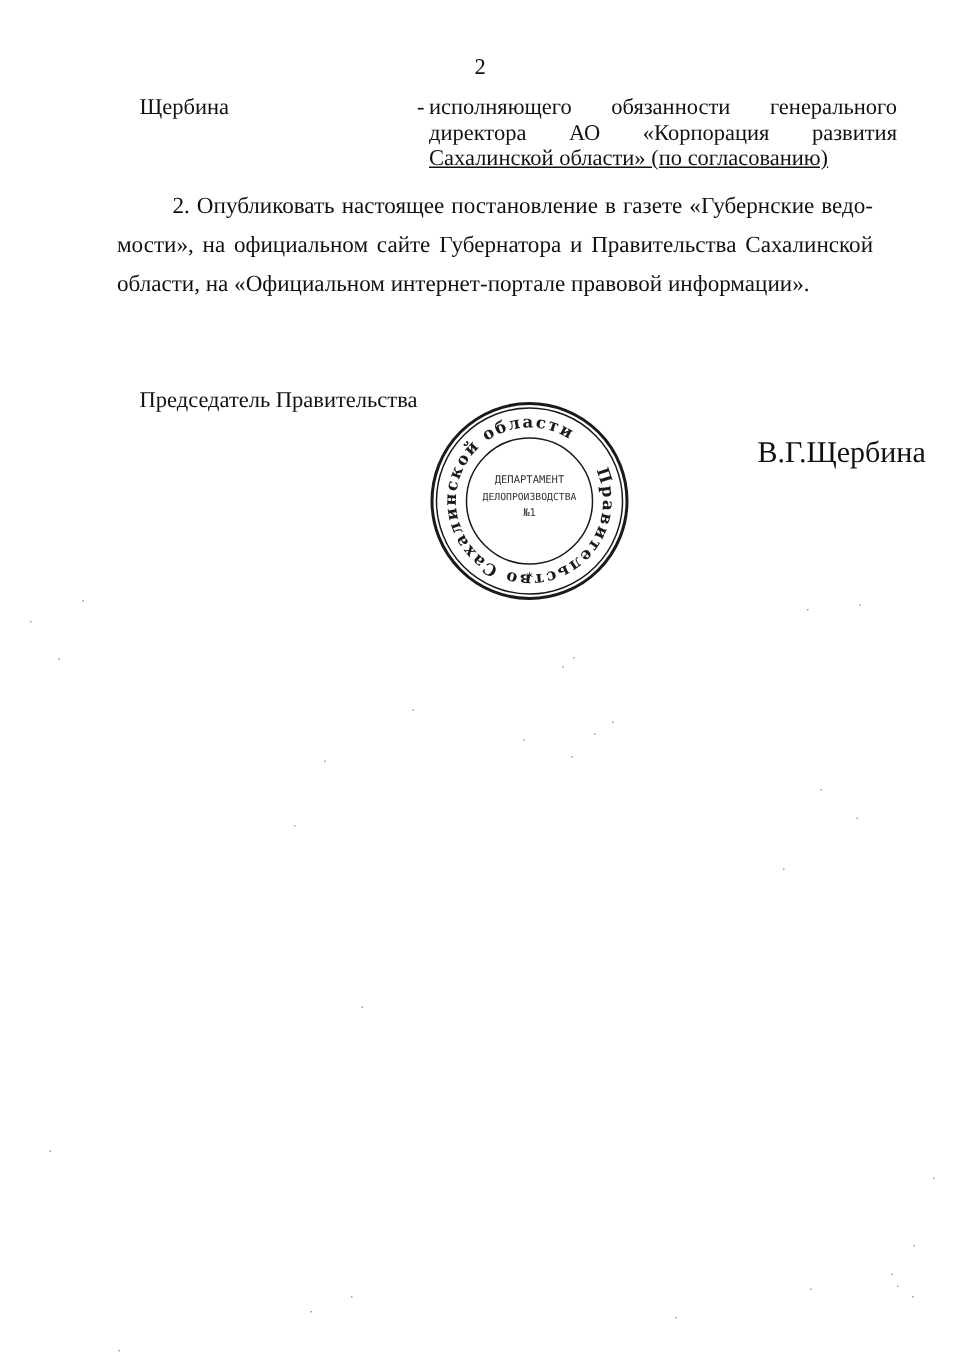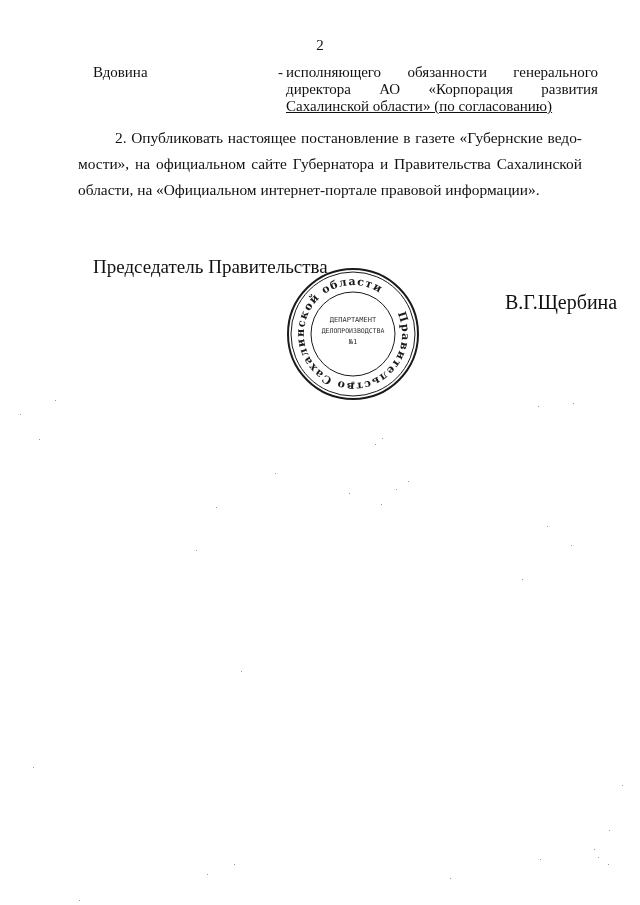--- a/index.html
+++ b/index.html
@@ -76,21 +76,21 @@
       text-align-last: justify;
       white-space: nowrap;
     }
     .paragraph .pline.first { text-indent: 37px; }
     .paragraph .pline.last { text-align-last: left; }
 
     .signature-title {
       position: absolute;
       top: 258px;
       left: 93px;
-      font-size: 19px;
+      font-size: 15px;
       line-height: 18px;
     }
     .signature-name {
       position: absolute;
       top: 293px;
       left: 505px;
       font-size: 20px;
       line-height: 18px;
       white-space: nowrap;
     }
@@ -111,21 +111,21 @@
   </style>
 </head>
 <body>
 
 <div>
 
   <div class="page-number">2</div>
 
   <div class="member-row">
     <div class="member-name">
-      <div>Вдовина</div>
+      <div>Щербина</div>
     </div>
     <div class="member-dash">-</div>
     <div class="member-role">
       <span class="jline">исполняющего обязанности генерального</span>
       <span class="jline">директора АО «Корпорация развития</span>
       <span class="jline last">Сахалинской области» (по согласованию)</span>
     </div>
   </div>
 
   <div class="paragraph">

